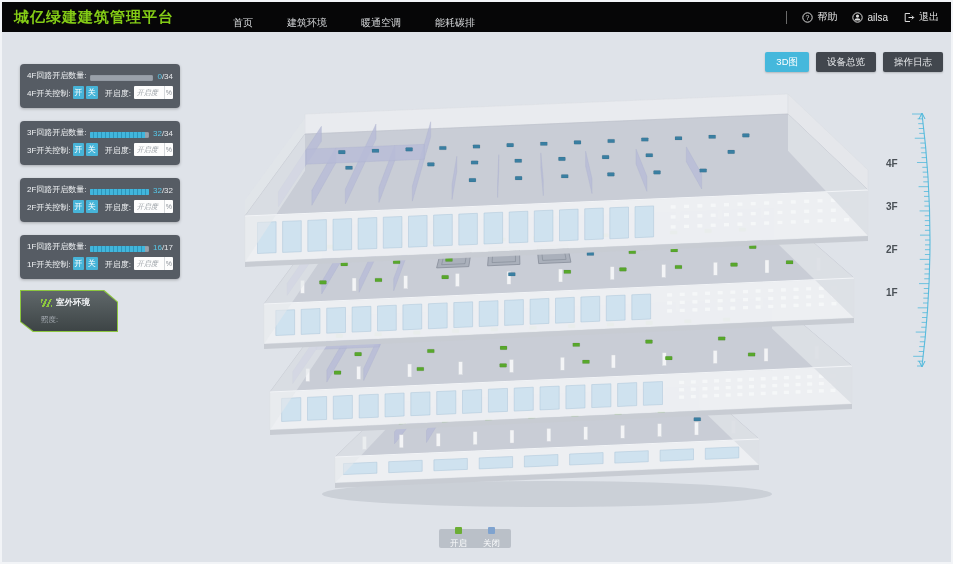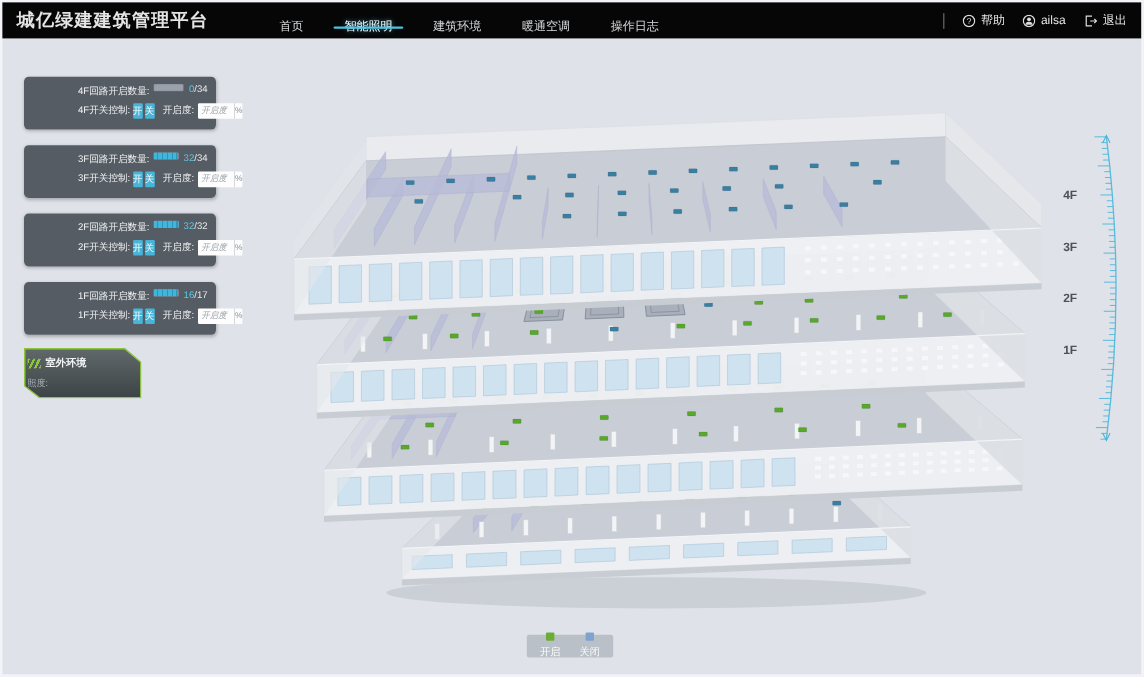--- a/index.html
+++ b/index.html
@@ -4,38 +4,38 @@
 <style>
   * { margin:0; padding:0; box-sizing:border-box; }
   html,body { width:953px; height:564px; overflow:hidden; background:#fff;
     font-family:"Liberation Sans","DejaVu Sans",sans-serif; }
   #stage { position:relative; width:953px; height:564px; background:#dfe3e9;
     border:2px solid #f2f4f7; }
 
   
   #hdr { position:absolute; top:0; left:0; right:0; height:30px; background:#060607;
     display:flex; align-items:center; padding:0 12px; z-index:6; }
-  #hdr .title { font-size:15px; font-weight:bold; color:#e5e5e5; letter-spacing:1px; white-space:nowrap; }
+  #hdr .title { font-size:15px; font-weight:bold; color:#84cc16; letter-spacing:1px; white-space:nowrap; }
   #nav { display:flex; margin-left:42px; height:19px; }
   .nav-item { position:relative; padding:0 17px; font-size:10px; color:#d8dadc;
     line-height:30px; cursor:pointer; white-space:nowrap; }
   .nav-item.active { color:#fff; text-shadow:0 0 4px rgba(90,200,235,.8); }
   .nav-item.active::after { content:""; position:absolute; left:8px; right:8px; bottom:3px;
     height:2px; background:#48c4e6; border-radius:1px; }
   #hdr-right { margin-left:auto; display:flex; align-items:center; gap:15px;
     font-size:10px; color:#e6e6e6;padding-left:40px; }
   .hdr-divider { width:1px; height:13px; background:#6a6a6a; }
   .hdr-link { display:flex; align-items:center; gap:4px; cursor:pointer; }
   .hdr-link svg { display:block; }
 
   
   .fpanel { position:absolute; left:18px; width:160px; height:44px;
     background:rgba(71,77,85,.9); border-radius:4px; padding:6px 7px; z-index:4;
     box-shadow:0 1px 3px rgba(0,0,0,.25); }
-  .fp-row { display:flex; align-items:flex-start;margin-left:38px; }
+  .fp-row { display:flex; align-items:flex-end; }
   .fp-row + .fp-row { margin-top:5px; }
   .fp-label { font-size:8px; color:#f2f4f6; white-space:nowrap; }
   .fp-bar { flex:1; height:6px; background:#9aa1aa; border-radius:1px; margin:0 4px 0 3px;
     overflow:hidden; box-shadow:inset 0 0 1px rgba(0,0,0,.4); }
   .fp-fill { display:block; height:100%; background:repeating-linear-gradient(90deg,
       #41b6dc 0px,#41b6dc 3px,#2d95bb 3px,#2d95bb 4px); }
   .fp-val { font-size:8px; white-space:nowrap; }
   .fp-val .v { color:#57c9ea; }
   .fp-val .m { color:#e8eaed; }
   .fp-btn { width:17px; height:13px; border:0; background:#47b4d8; color:#fff;
@@ -50,21 +50,21 @@
     align-items:center; justify-content:center; }
 
   
   #env-outer { position:absolute; left:18px; top:288px; width:98px; height:42px; z-index:4;
     background:#8cc63f;
     clip-path:polygon(0 0,86% 0,100% 28%,100% 100%,13% 100%,0 76%);
     filter:drop-shadow(0 0 3px rgba(140,198,63,.5)); }
   #env-inner { position:absolute; left:1px; top:1px; right:1px; bottom:1px;
     background:linear-gradient(180deg,rgba(94,100,108,.96),rgba(58,63,70,.96));
     clip-path:polygon(0 0,86% 0,100% 28%,100% 100%,13% 100%,0 76%);
-    padding:6px 2px; }
+    padding:6px 20px; }
   #env-title-row { display:flex; align-items:center; gap:4px; }
   .env-icon { width:11px; height:8px;
     background:repeating-linear-gradient(115deg,#8cc63f 0 2px,transparent 2px 4px); }
   #env-title { font-size:8.5px; font-weight:bold; color:#f4f6f8; }
   #env-val-row { display:flex; align-items:baseline; gap:4px; margin-top:6px;flex-direction:column; }
   #env-val-row .lbl { font-size:7.5px; color:#aeb4bb; }
   #env-val-row .val { font-size:8px; color:#e4e7ea; }
   #env-val-row .unit { font-size:7px; color:#9aa0a7; }
 
   
@@ -561,24 +561,23 @@
         <line x1="915" y1="364" x2="920" y2="364" stroke="#4ab7db" stroke-width="0.9" opacity="0.85"></line>
         <polyline points="917,117 920,111 923,117" fill="none" stroke="#4ab7db" stroke-width="1"></polyline>
         <polyline points="917,359 920,365 923,359" fill="none" stroke="#4ab7db" stroke-width="1"></polyline>
       </g>
     </svg>
 
   <div id="hdr">
     <div class="title">城亿绿建建筑管理平台</div>
     <div id="nav">
       <div class="nav-item">首页</div>
-      <div class="nav-item active">智能照明</div>
       <div class="nav-item">建筑环境</div>
       <div class="nav-item">暖通空调</div>
-      <div class="nav-item">操作日志</div>
+      <div class="nav-item">能耗碳排</div>
     </div>
     <div id="hdr-right">
       <span class="hdr-divider"></span>
       <span class="hdr-link">
         <svg width="11" height="11" viewBox="0 0 11 11">
           <circle cx="5.5" cy="5.5" r="4.7" fill="none" stroke="#ddd" stroke-width="1"></circle>
           <text x="5.5" y="8" font-size="7" text-anchor="middle" fill="#ddd">?</text>
         </svg>
         <span>帮助</span>
       </span>
@@ -679,20 +678,25 @@
         <span id="env-title">室外环境</span>
       </div>
       <div id="env-val-row">
         <span class="lbl">照度:</span>
         <span class="val">--</span>
         <span class="unit">lux</span>
       </div>
     </div>
   </div>
 
+  <div id="toolbar">
+    <button class="tb-btn active">3D图</button>
+    <button class="tb-btn">设备总览</button>
+    <button class="tb-btn">操作日志</button>
+  </div>
 
   <span class="flabel" style="top:156px">4F</span>
   <span class="flabel" style="top:199px">3F</span>
   <span class="flabel" style="top:242px">2F</span>
   <span class="flabel" style="top:285px">1F</span>
 
   <div id="legend">
     <span class="lg-item">
       <span class="lg-sw" style="background: rgb(108, 174, 53);"></span>
       <span class="lg-txt">开启</span>

